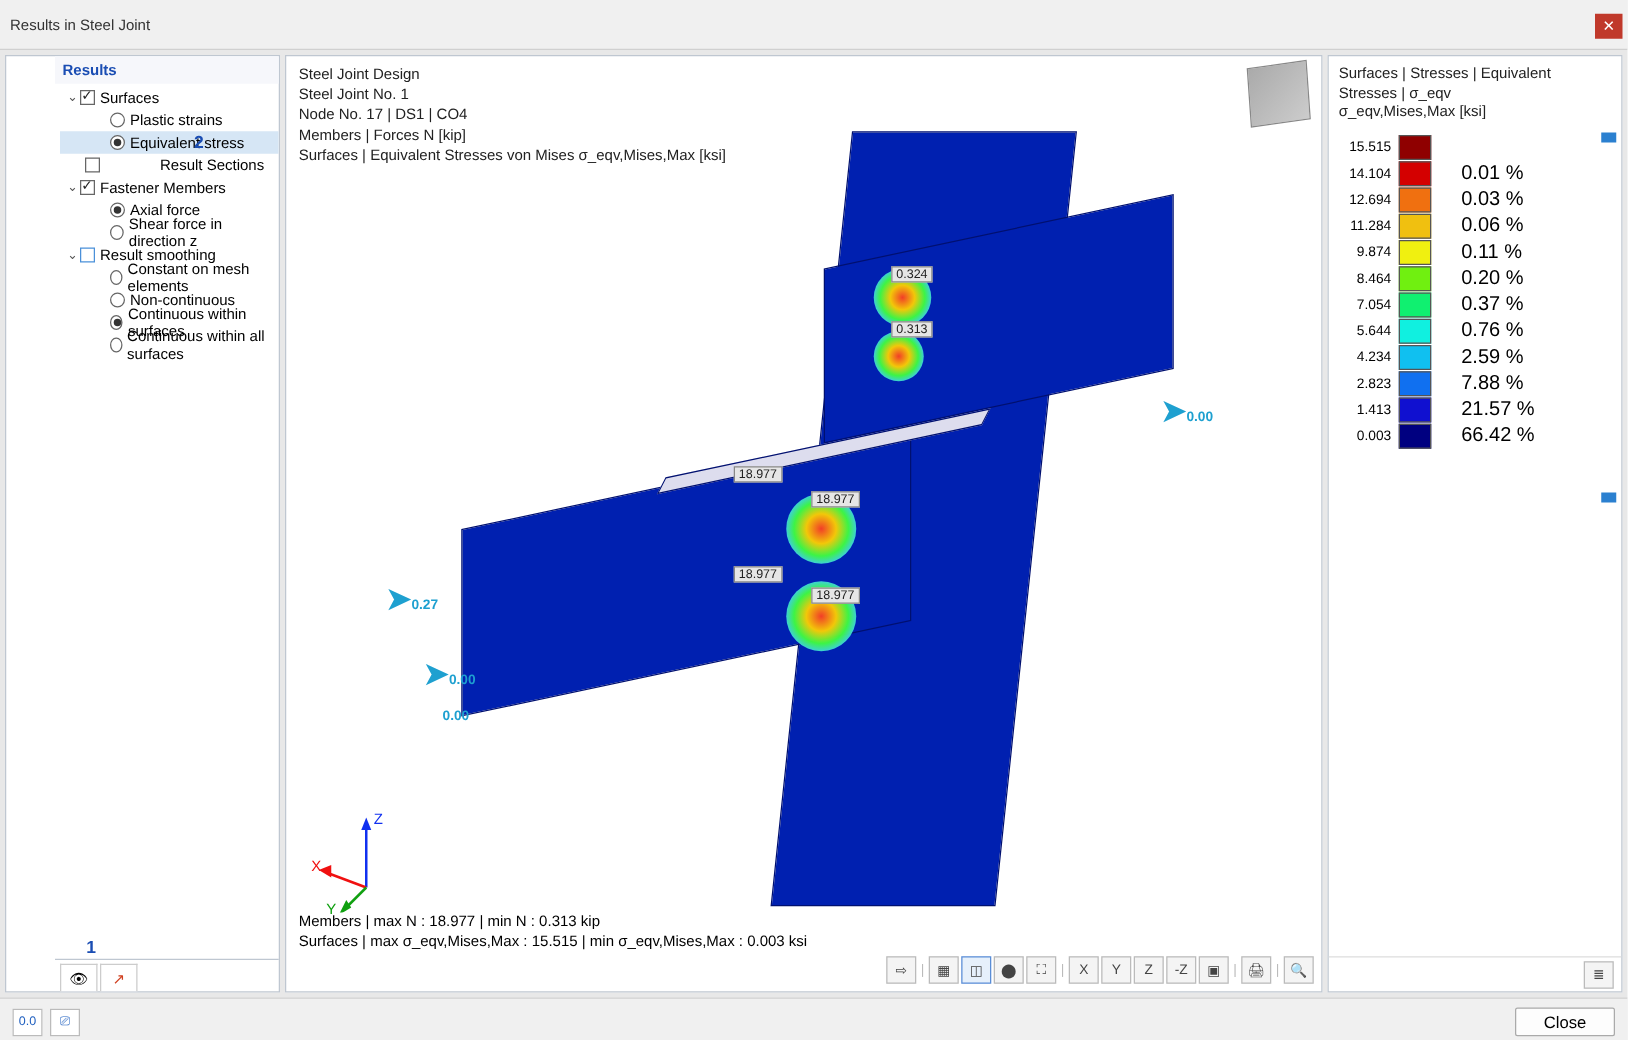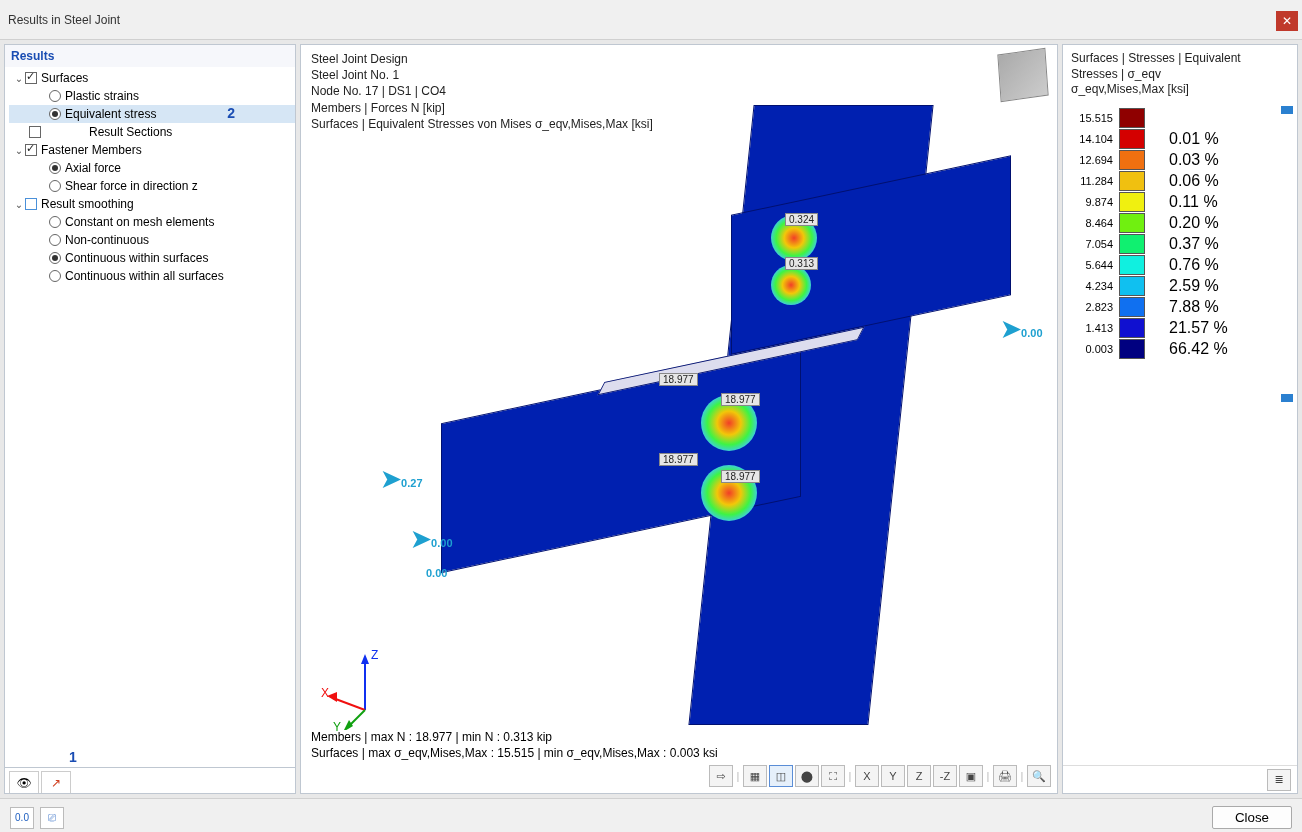--- a/index.html
+++ b/index.html
@@ -1,20 +1,20 @@
 <!DOCTYPE html>
 <html><head>
 <meta charset="utf-8">
 <style>
 * { box-sizing: border-box; margin: 0; padding: 0; }
 body { font-family: "Segoe UI", Arial, sans-serif; font-size: 12px; background: #e8e8e8; width: 1302px; height: 832px; position: relative; overflow: hidden; }
 .titlebar { height: 40px; background: #f0f0f0; border-bottom: 1px solid #d0d0d0; display: flex; align-items: center; padding-left: 8px; font-size: 12px; color: #333; }
 .close-btn { margin-left: auto; width: 22px; height: 20px; background: #c0392b; color: #fff; display: flex; align-items: center; justify-content: center; cursor: pointer; font-size: 12px; margin-right:4px; margin-top:2px;}
 .main-row { display: flex; height: 758px; padding: 4px; gap: 4px; }
-.left-panel { width: 292px; background: #fff; border: 1px solid #bfc7d1; position: relative; display:flex; flex-direction:column;}
+.left-panel { width: 220px; background: #fff; border: 1px solid #bfc7d1; position: relative; display:flex; flex-direction:column;padding-left:39px;}
 .left-header { padding: 4px 6px; font-weight: bold; color: #1a4db3; background:#f6f7fb;}
 .tree { padding: 2px 0 2px 4px; flex:1; overflow:auto;}
 .tree-row { display: flex; align-items: center; height: 18px; padding-left: 4px; cursor: default; position:relative;}
 .tree-row.sel { background: #d6e6f5; }
 .chev { width: 12px; display: inline-block; text-align:center; color:#555; cursor:pointer; font-size:10px;}
 .chk { width:12px; height:12px; border:1px solid #666; display:inline-block; margin-right:4px; position:relative; background:#fff;}
 .chk.blue{border-color:#4a90d9;}
 .chk.on::after{content:"✓"; position:absolute; top:-3px; left:0; font-size:11px; color:#222;}
 .rad { width:12px; height:12px; border:1px solid #666; border-radius:50%; display:inline-block; margin-right:4px; position:relative; background:#fff;}
 .rad.on::after{content:""; position:absolute; top:2px; left:2px; width:6px; height:6px; border-radius:50%; background:#333;}

